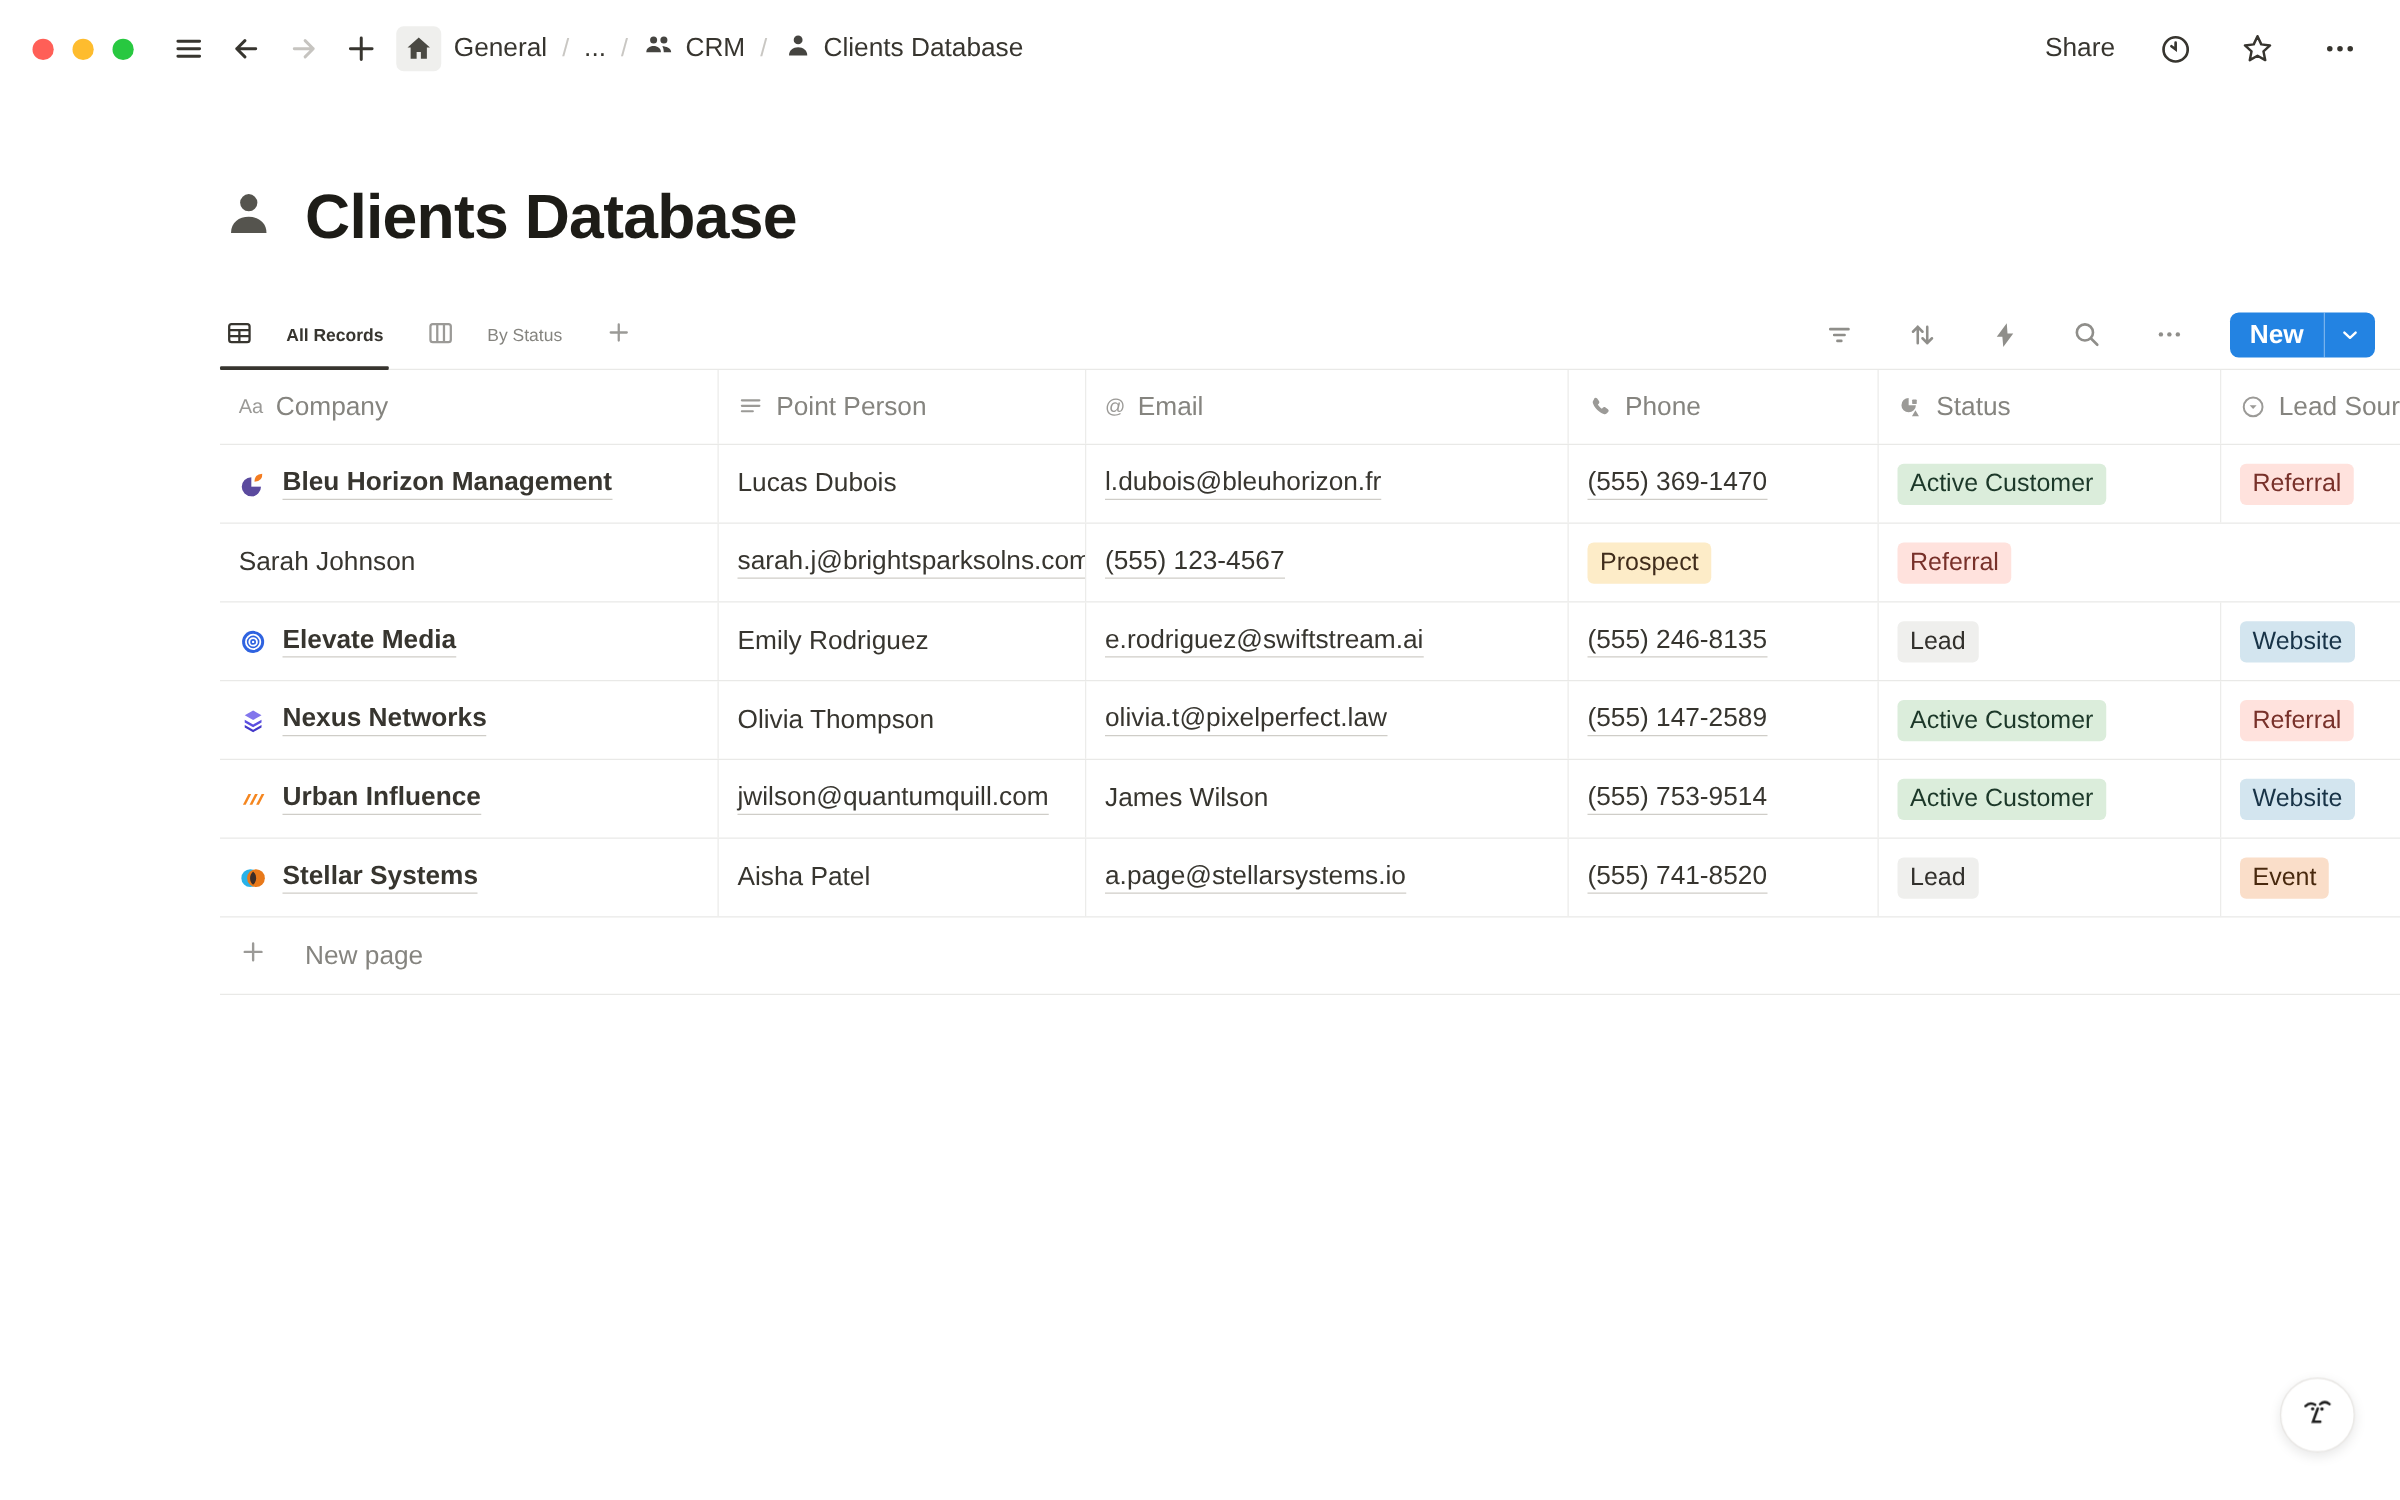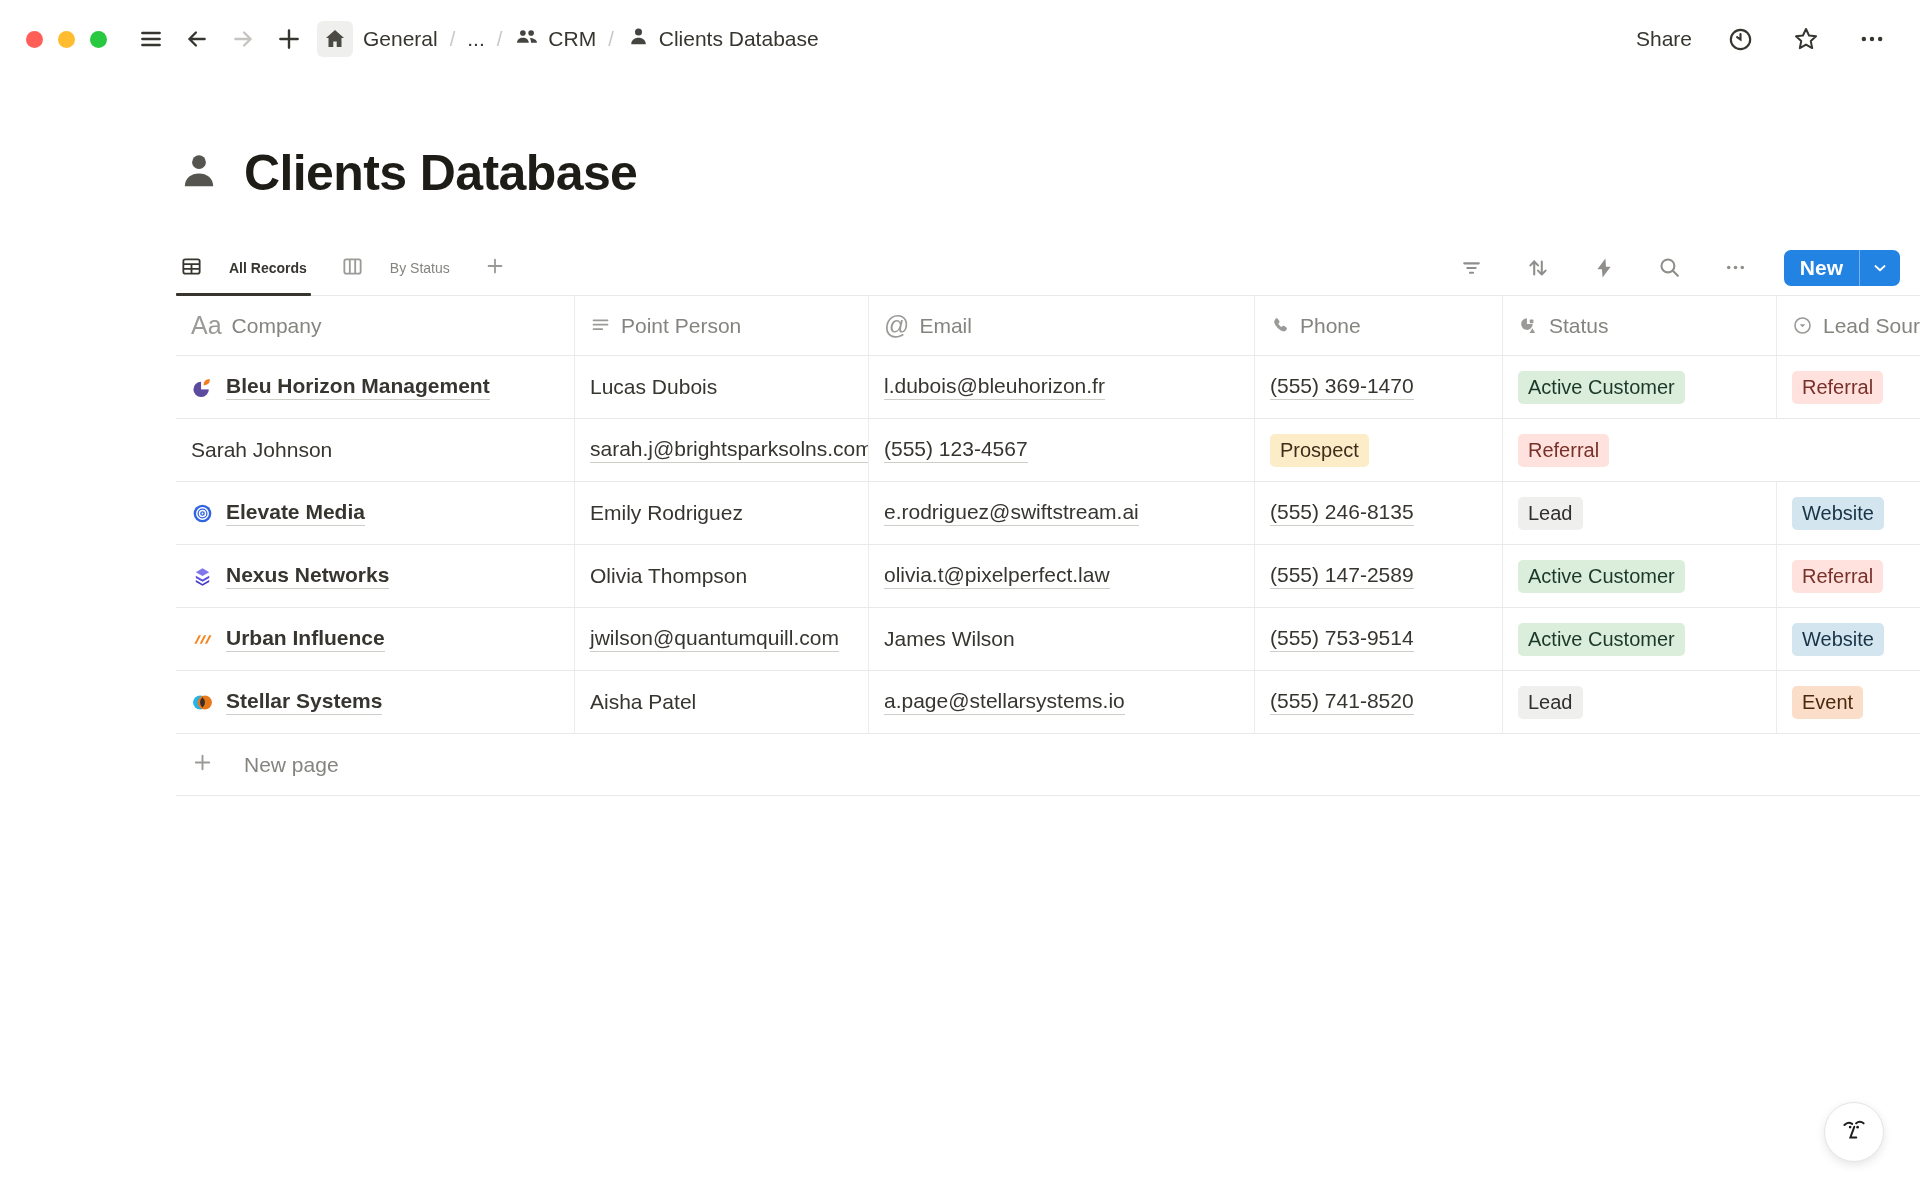--- a/index.html
+++ b/index.html
@@ -41,21 +41,21 @@
   .new-btn .label { display:flex; align-items:center; padding:0 16px; }
   .new-btn .chev { display:flex; align-items:center; padding:0 11px;
                    border-left:1px solid rgba(255,255,255,0.38); }
 
   
   .grid-row { display:grid; grid-template-columns:399px 294px 386px 248px 274px 1fr; }
   .thead { height:60px; border-bottom:1px solid #e9e9e7; }
   .hcell { display:flex; align-items:center; gap:10px; padding:0 12px 0 15px; color:#85847f;
            font-size:21px; border-right:1px solid #ececea; overflow:hidden; white-space:nowrap; cursor:pointer; }
   .hcell:last-child { border-right:none; }
-  .hicon { color:#9b9a97; display:flex; align-items:center; font-size:25px; flex:none; }
+  .hicon { color:#9b9a97; display:flex; align-items:center; font-size:16px; flex:none; }
   .trow { height:63px; border-bottom:1px solid #e9e9e7; }
   .cell { display:flex; align-items:center; padding:0 12px 0 15px; font-size:21px;
           border-right:1px solid #ececea; overflow:hidden; white-space:nowrap; }
   .cell:last-child { border-right:none; }
   .company-cell { gap:12px; }
   .logo { width:23px; height:23px; flex:none; display:flex; align-items:center; }
   .u { border-bottom:1.5px solid #cfcdc8; padding-bottom:1px; cursor:pointer; }
   .company-name { font-weight:600; color:#37352f; }
   .badge { display:inline-block; font-size:20px; line-height:1.35; padding:3px 10px;
            border-radius:5px; cursor:pointer; }

